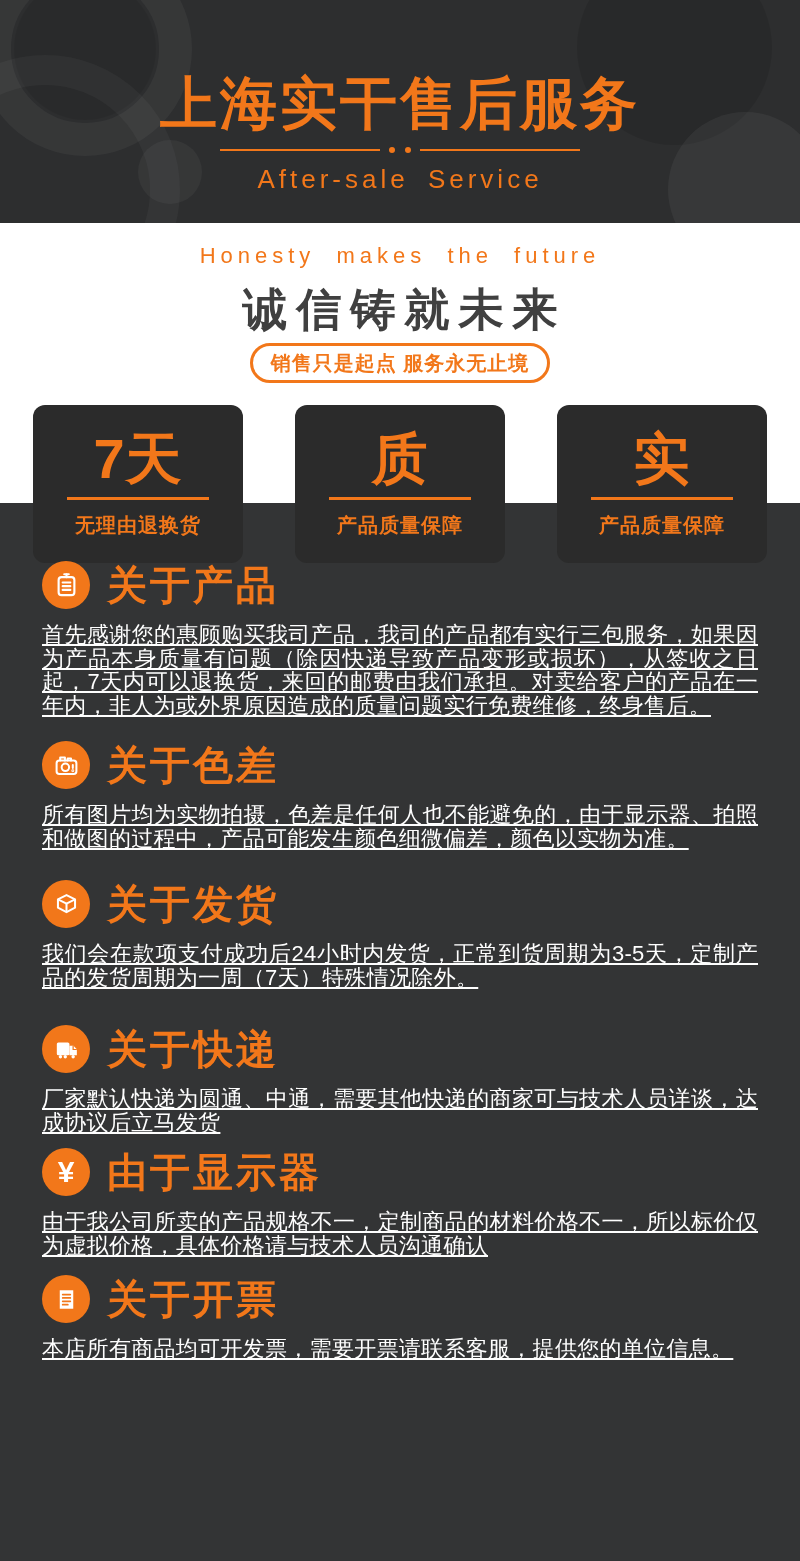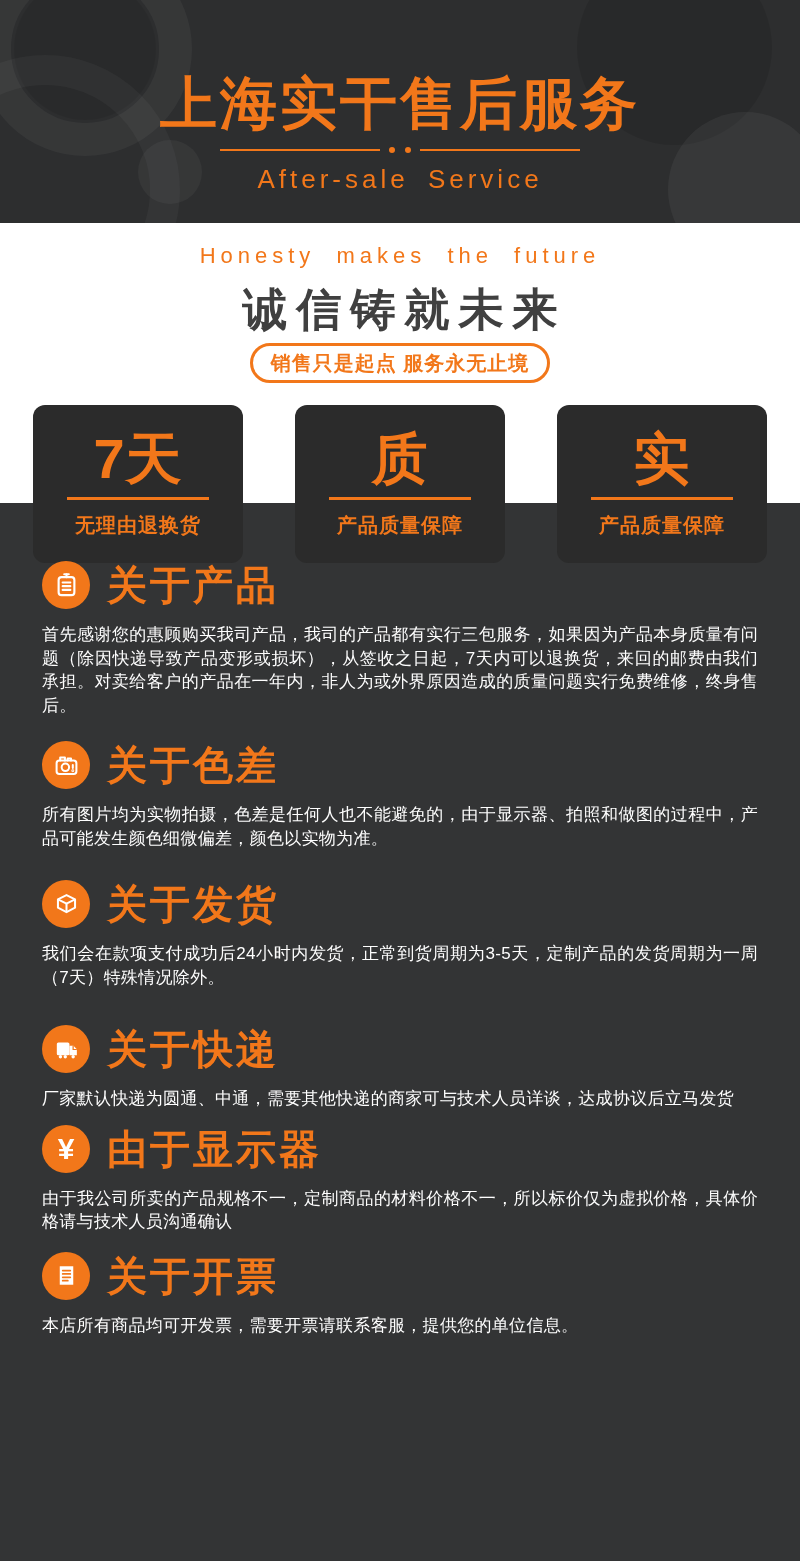--- a/index.html
+++ b/index.html
@@ -44,21 +44,21 @@
   .card-label{font-size:20px;font-weight:bold;color:var(--orange);letter-spacing:1px;}
 
   
   .info{background:var(--main-bg);padding:58px 42px 0;}
   .info-item .sec-head{display:flex;align-items:center;gap:17px;margin-bottom:14px;}
   .sec-icon{width:48px;height:48px;border-radius:50%;background:var(--orange);
             display:flex;align-items:center;justify-content:center;flex:none;}
   .sec-icon svg{display:block;}
   .sec-icon .yuan{color:#fff;font-size:30px;font-weight:bold;line-height:1;}
   .sec-title{font-size:40px;line-height:48px;font-weight:bold;color:var(--orange);letter-spacing:3px;}
-  .sec-body{color:#fefefe;font-size:17px;line-height:23.5px;letter-spacing:0.3px;text-align:justify;}
+  .sec-body{color:#fefefe;font-size:22px;line-height:23.5px;letter-spacing:0.3px;text-align:justify;text-decoration:underline;}
   .info-item.s1{margin-bottom:24px;}
   .info-item.s2{margin-bottom:30px;}
   .info-item.s3{margin-bottom:36px;}
   .info-item.s4{margin-bottom:14px;}
   .info-item.s5{margin-bottom:18px;}
   .info-item.s6{margin-bottom:0;}
 </style>
 </head>
 <body>
 

